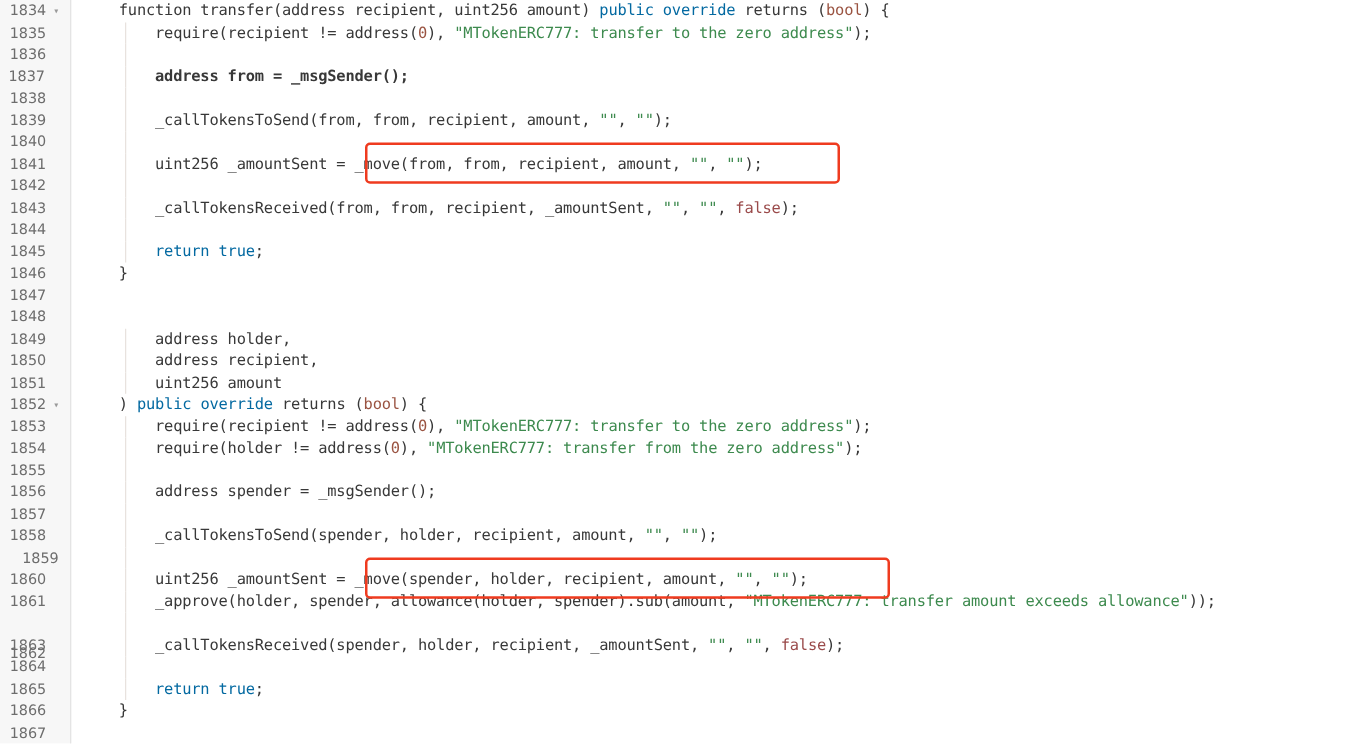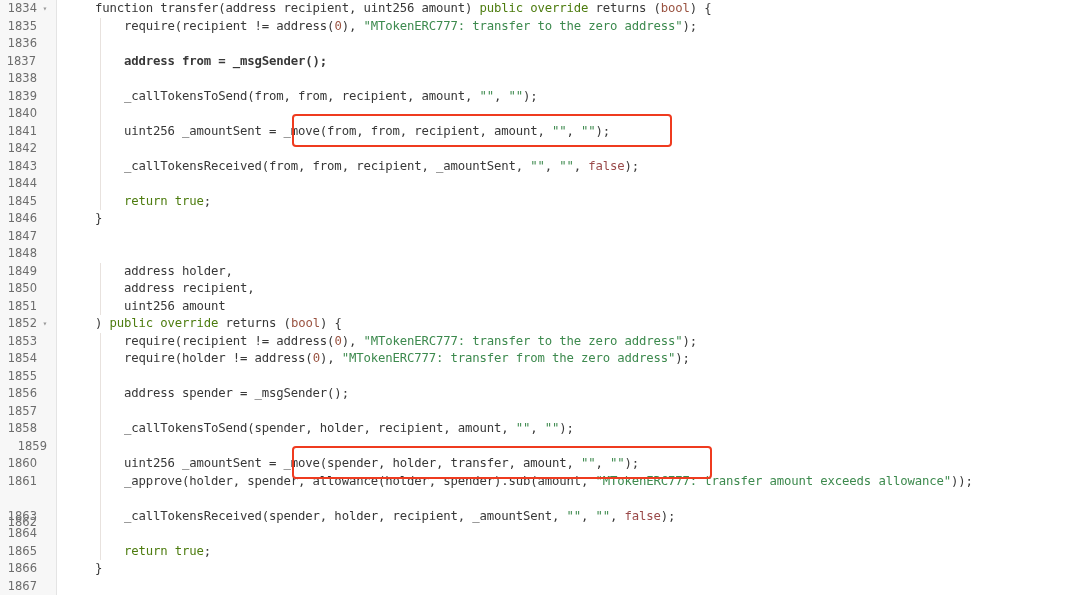--- a/index.html
+++ b/index.html
@@ -67,21 +67,21 @@
     left: 8px;
     top: 0;
     font-family: "DejaVu Sans Mono", monospace;
     font-size: 12.3px;
     letter-spacing: -0.15px;
     color: #383838;
     white-space: pre;
     line-height: 17.5px;
   }
   
-  .tok-kw   { color: #4d7c0f; }
+  .tok-kw   { color: #0369a1; }
   .tok-type { color: #9a5341; }
   .tok-num  { color: #9a5341; }
   .tok-bool { color: #9a4a4a; }
   .tok-str  { color: #3d8a4e; }
   .tok-pln  { color: #383838; }
 
   
   .guide {
     position: absolute;
     top: 0;
@@ -159,21 +159,21 @@
       <div class="row" style="position: absolute; top: 280px; left: 0px; right: 0px;"><div class="guide" style="left: 41.5px;"></div><div class="cl"><span class="tok-pln">        address recipient,</span></div></div>
       <div class="row" style="position: absolute; top: 297.5px; left: 0px; right: 0px;"><div class="guide" style="left: 41.5px;"></div><div class="cl"><span class="tok-pln">        uint256 amount</span></div></div>
       <div class="row" style="position: absolute; top: 315px; left: 0px; right: 0px;"><div class="cl"><span class="tok-pln">    ) </span><span class="tok-kw">public override </span><span class="tok-pln">returns (</span><span class="tok-type">bool</span><span class="tok-pln">) {</span></div></div>
       <div class="row" style="position: absolute; top: 332.5px; left: 0px; right: 0px;"><div class="guide" style="left: 41.5px;"></div><div class="cl"><span class="tok-pln">        require(recipient != address(</span><span class="tok-num">0</span><span class="tok-pln">), </span><span class="tok-str">"MTokenERC777: transfer to the zero address"</span><span class="tok-pln">);</span></div></div>
       <div class="row" style="position: absolute; top: 350px; left: 0px; right: 0px;"><div class="guide" style="left: 41.5px;"></div><div class="cl"><span class="tok-pln">        require(holder != address(</span><span class="tok-num">0</span><span class="tok-pln">), </span><span class="tok-str">"MTokenERC777: transfer from the zero address"</span><span class="tok-pln">);</span></div></div>
       <div class="row" style="position: absolute; top: 367.5px; left: 0px; right: 0px;"><div class="guide" style="left: 41.5px;"></div><div class="cl"></div></div>
       <div class="row" style="position: absolute; top: 385px; left: 0px; right: 0px;"><div class="guide" style="left: 41.5px;"></div><div class="cl"><span class="tok-pln">        address spender = _msgSender();</span></div></div>
       <div class="row" style="position: absolute; top: 402.5px; left: 0px; right: 0px;"><div class="guide" style="left: 41.5px;"></div><div class="cl"></div></div>
       <div class="row" style="position: absolute; top: 420px; left: 0px; right: 0px;"><div class="guide" style="left: 41.5px;"></div><div class="cl"><span class="tok-pln">        _callTokensToSend(spender, holder, recipient, amount, </span><span class="tok-str">""</span><span class="tok-pln">, </span><span class="tok-str">""</span><span class="tok-pln">);</span></div></div>
       <div class="row" style="position: absolute; top: 437.5px; left: 0px; right: 0px;"><div class="guide" style="left: 41.5px;"></div><div class="cl"></div></div>
-      <div class="row" style="position: absolute; top: 455px; left: 0px; right: 0px;"><div class="guide" style="left: 41.5px;"></div><div class="cl"><span class="tok-pln">        uint256 _amountSent = _move(spender, holder, transfer, amount, </span><span class="tok-str">""</span><span class="tok-pln">, </span><span class="tok-str">""</span><span class="tok-pln">);</span></div></div>
+      <div class="row" style="position: absolute; top: 455px; left: 0px; right: 0px;"><div class="guide" style="left: 41.5px;"></div><div class="cl"><span class="tok-pln">        uint256 _amountSent = _move(spender, holder, recipient, amount, </span><span class="tok-str">""</span><span class="tok-pln">, </span><span class="tok-str">""</span><span class="tok-pln">);</span></div></div>
       <div class="row" style="position: absolute; top: 472.5px; left: 0px; right: 0px;"><div class="guide" style="left: 41.5px;"></div><div class="cl"><span class="tok-pln">        _approve(holder, spender, allowance(holder, spender).sub(amount, </span><span class="tok-str">"MTokenERC777: transfer amount exceeds allowance"</span><span class="tok-pln">));</span></div></div>
       <div class="row" style="position: absolute; top: 490px; left: 0px; right: 0px;"><div class="guide" style="left: 41.5px;"></div><div class="cl"></div></div>
       <div class="row" style="position: absolute; top: 507.5px; left: 0px; right: 0px;"><div class="guide" style="left: 41.5px;"></div><div class="cl"><span class="tok-pln">        _callTokensReceived(spender, holder, recipient, _amountSent, </span><span class="tok-str">""</span><span class="tok-pln">, </span><span class="tok-str">""</span><span class="tok-pln">, </span><span class="tok-bool">false</span><span class="tok-pln">);</span></div></div>
       <div class="row" style="position: absolute; top: 525px; left: 0px; right: 0px;"><div class="guide" style="left: 41.5px;"></div><div class="cl"></div></div>
       <div class="row" style="position: absolute; top: 542.5px; left: 0px; right: 0px;"><div class="guide" style="left: 41.5px;"></div><div class="cl"><span class="tok-pln">        </span><span class="tok-kw">return true</span><span class="tok-pln">;</span></div></div>
       <div class="row" style="position: absolute; top: 560px; left: 0px; right: 0px;"><div class="cl"><span class="tok-pln">    }</span></div></div>
       <div class="row" style="position: absolute; top: 577.5px; left: 0px; right: 0px;"><div class="cl"></div></div>
     </div>
 <div class="hl-box" style="left: 292px; top: 114px; width: 380px; height: 33px; border-color: rgb(239, 59, 31);"></div>
     <div class="hl-box" style="left: 292px; top: 446px; width: 420px; height: 33px; border-color: rgb(239, 59, 31);"></div>

